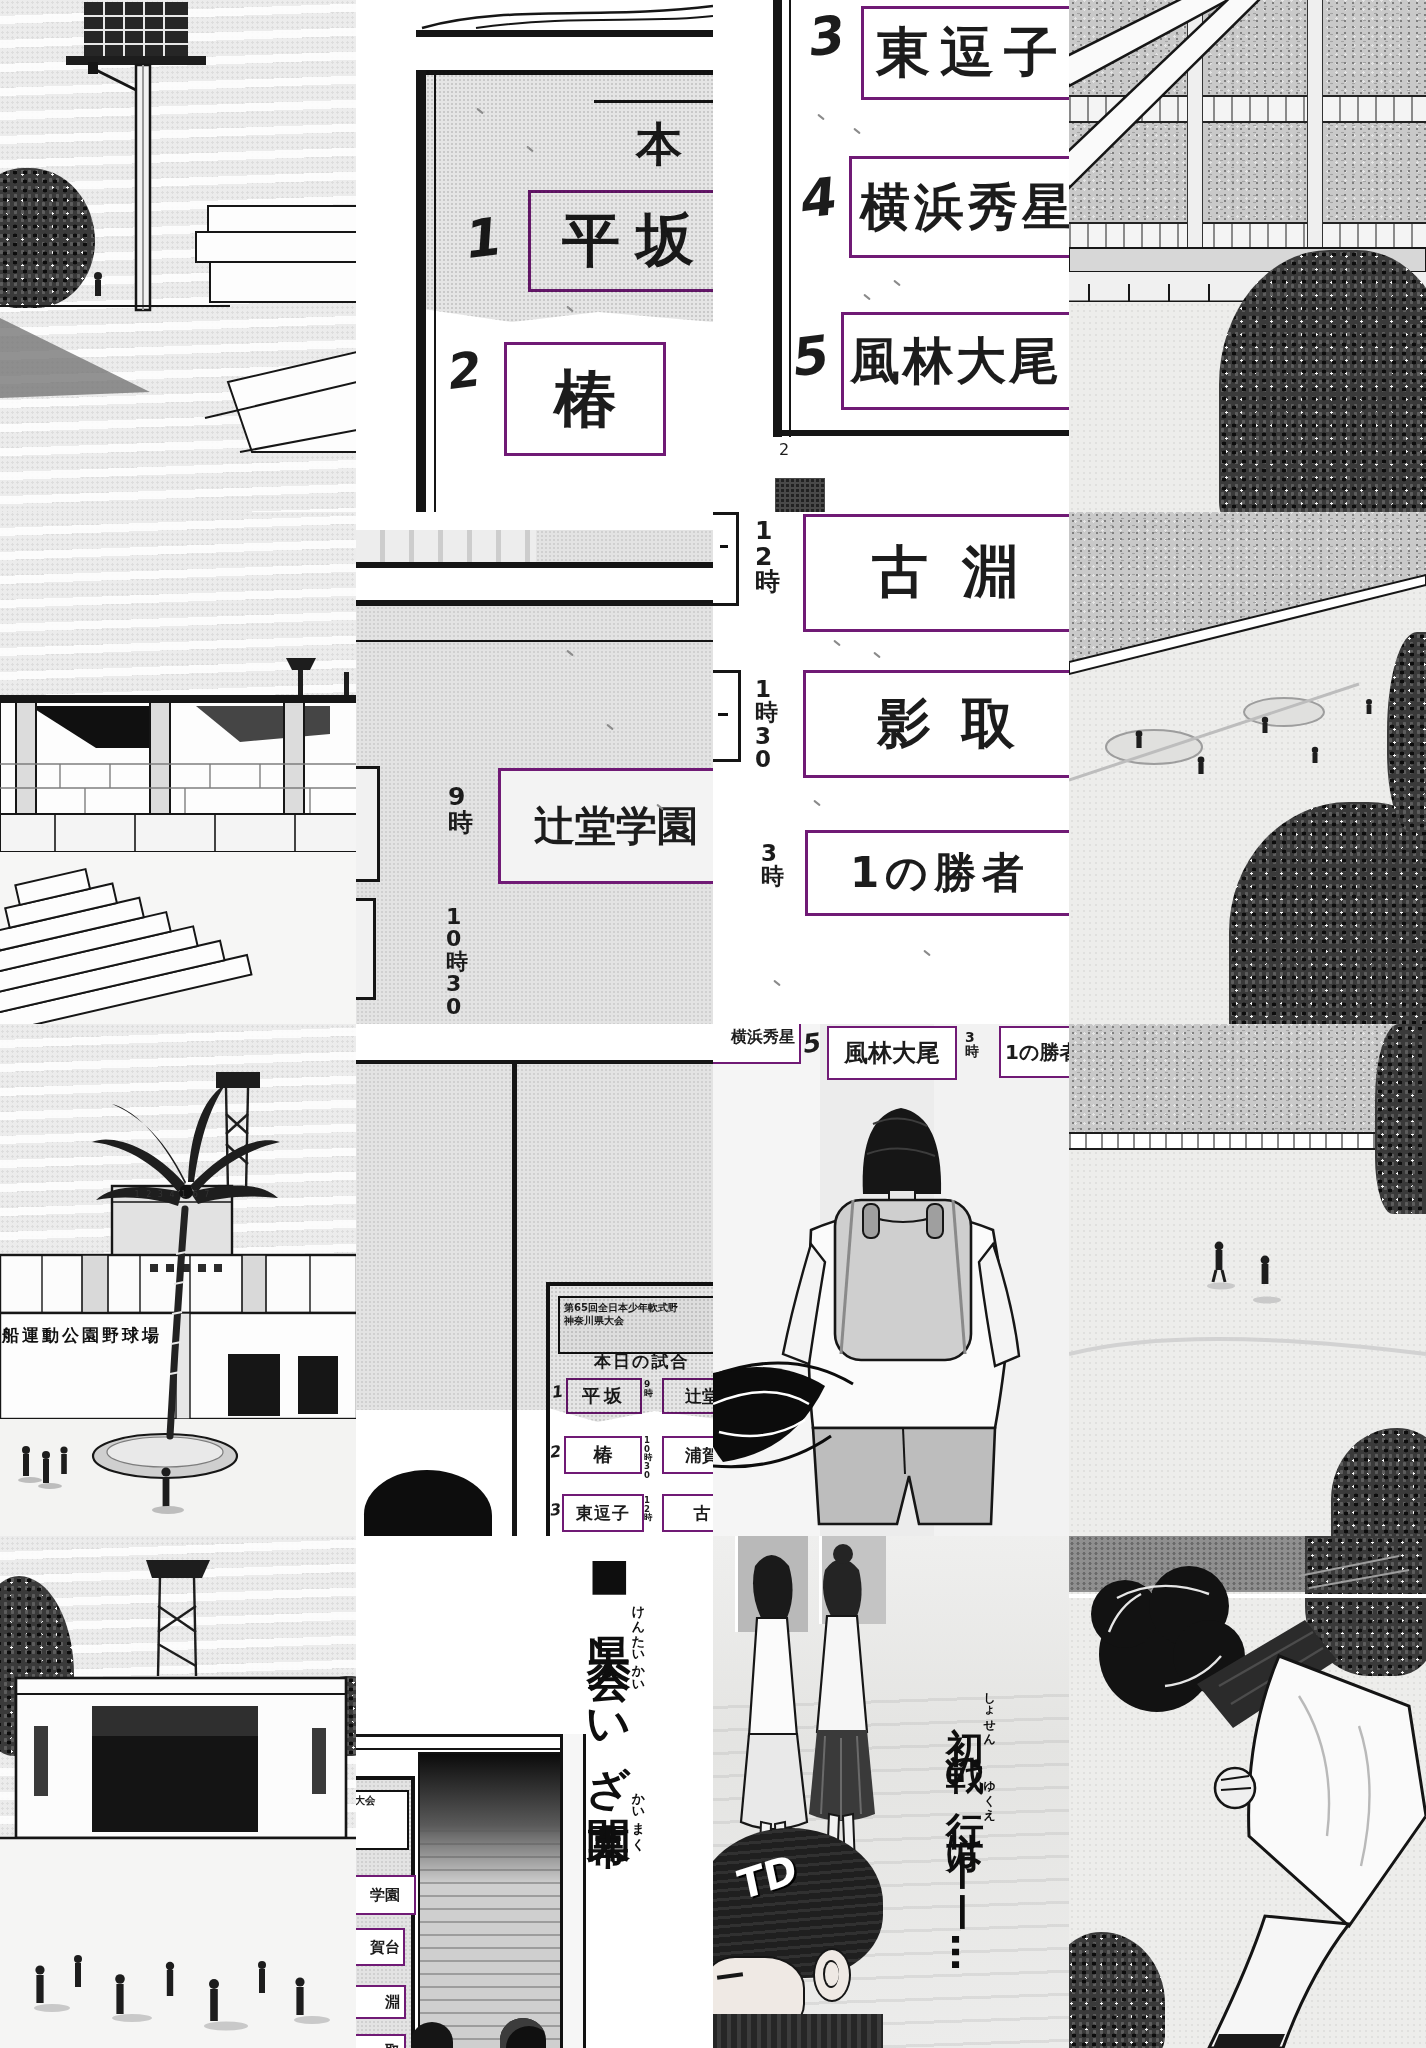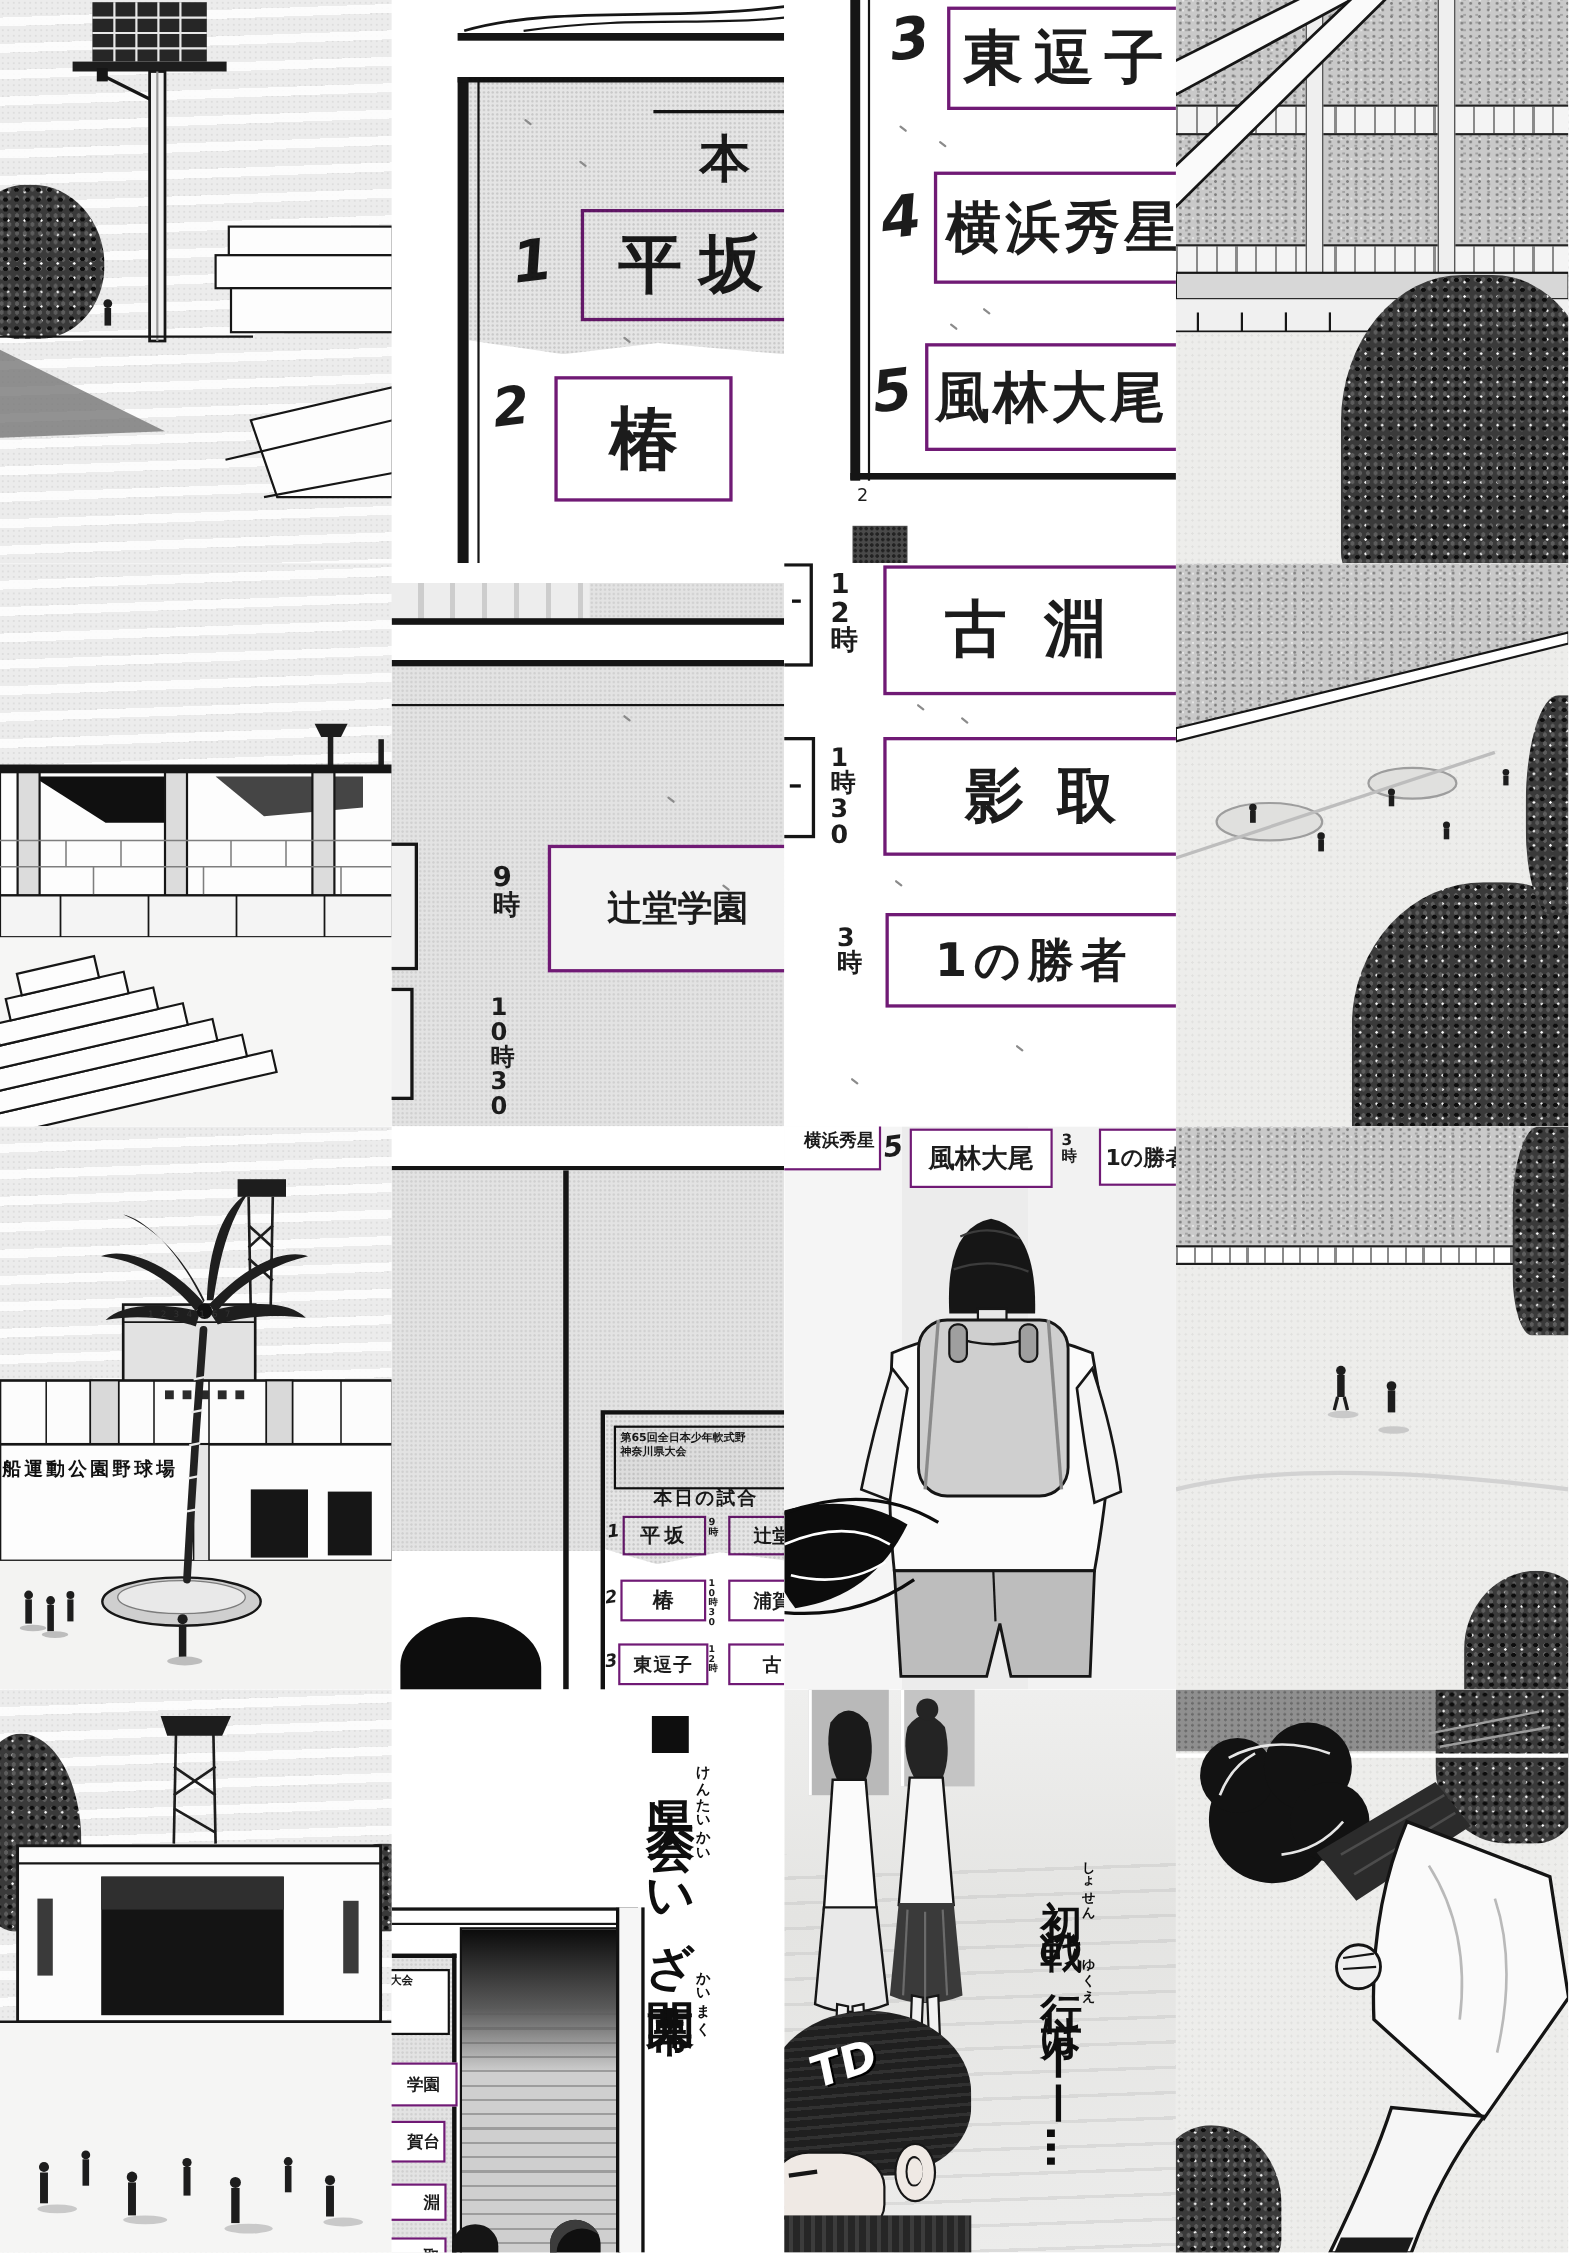--- a/index.html
+++ b/index.html
@@ -185,35 +185,35 @@
 
   <div class="tile" style="left:356px;top:512px">
     <div class="abs" style="left:0;top:18px;width:357px;height:34px;background:repeating-linear-gradient(90deg,#ededed 0 24px,#cdcdcd 24px 29px)"></div>
     <div class="abs signgray" style="left:180px;top:18px;width:177px;height:34px"></div>
     <div class="bline" style="left:0;top:50px;width:357px;height:6px"></div>
     <div class="bline" style="left:0;top:88px;width:357px;height:6px"></div>
     <div class="abs signgray" style="left:0;top:94px;width:357px;height:418px">
       <div class="abs" style="left:0;top:34px;width:357px;height:2px;background:#151515"></div>
       <div class="abs" style="left:-28px;top:160px;width:46px;height:110px;border:3px solid #151515;background:#f1f1f1"></div>
       <div class="vtime" style="left:92px;top:178px;font-size:25px">9時</div>
-      <div class="box" style="left:142px;top:162px;width:230px;height:110px;font-size:32px;background:#f3f3f3">辻堂学園</div>
+      <div class="box" style="left:142px;top:162px;width:230px;height:110px;font-size:41px;background:#f3f3f3">辻堂学園</div>
       <div class="abs" style="left:-28px;top:292px;width:42px;height:96px;border:3px solid #151515;background:#f1f1f1"></div>
       <div class="vtime" style="left:90px;top:300px;font-size:22px">10時30</div>
       <div class="spk" style="left:210px;top:46px"></div>
       <div class="spk" style="left:250px;top:120px"></div>
       <div class="spk" style="left:300px;top:200px"></div>
     </div>
   </div>
 
   <div class="tile" style="left:713px;top:512px">
     <div class="abs" style="left:-26px;top:0;width:46px;height:88px;border:3px solid #151515;background:#fff">
       <i class="abs" style="left:30px;top:30px;width:8px;height:3px;background:#111"></i>
     </div>
     <div class="vtime" style="left:42px;top:6px;font-size:25px">12時</div>
-    <div class="box" style="left:90px;top:2px;width:254px;height:112px;font-size:56px;letter-spacing:34px;padding-left:16px">古淵</div>
+    <div class="box" style="left:90px;top:2px;width:254px;height:112px;font-size:56px;letter-spacing:34px;padding-left:29px">古淵</div>
     <div class="abs" style="left:-26px;top:158px;width:48px;height:86px;border:3px solid #151515;background:#fff">
       <i class="abs" style="left:28px;top:40px;width:10px;height:3px;background:#111"></i>
     </div>
     <div class="vtime" style="left:42px;top:166px;font-size:23px">1時30</div>
     <div class="box" style="left:90px;top:158px;width:258px;height:102px;font-size:54px;letter-spacing:30px;padding-left:26px">影取</div>
     <div class="vtime" style="left:48px;top:330px;font-size:23px">3時</div>
     <div class="box" style="left:92px;top:318px;width:264px;height:80px;font-size:42px;letter-spacing:6px">1の勝者</div>
     <div class="spk" style="left:120px;top:130px"></div>
     <div class="spk" style="left:160px;top:142px"></div>
     <div class="spk" style="left:100px;top:290px"></div>

